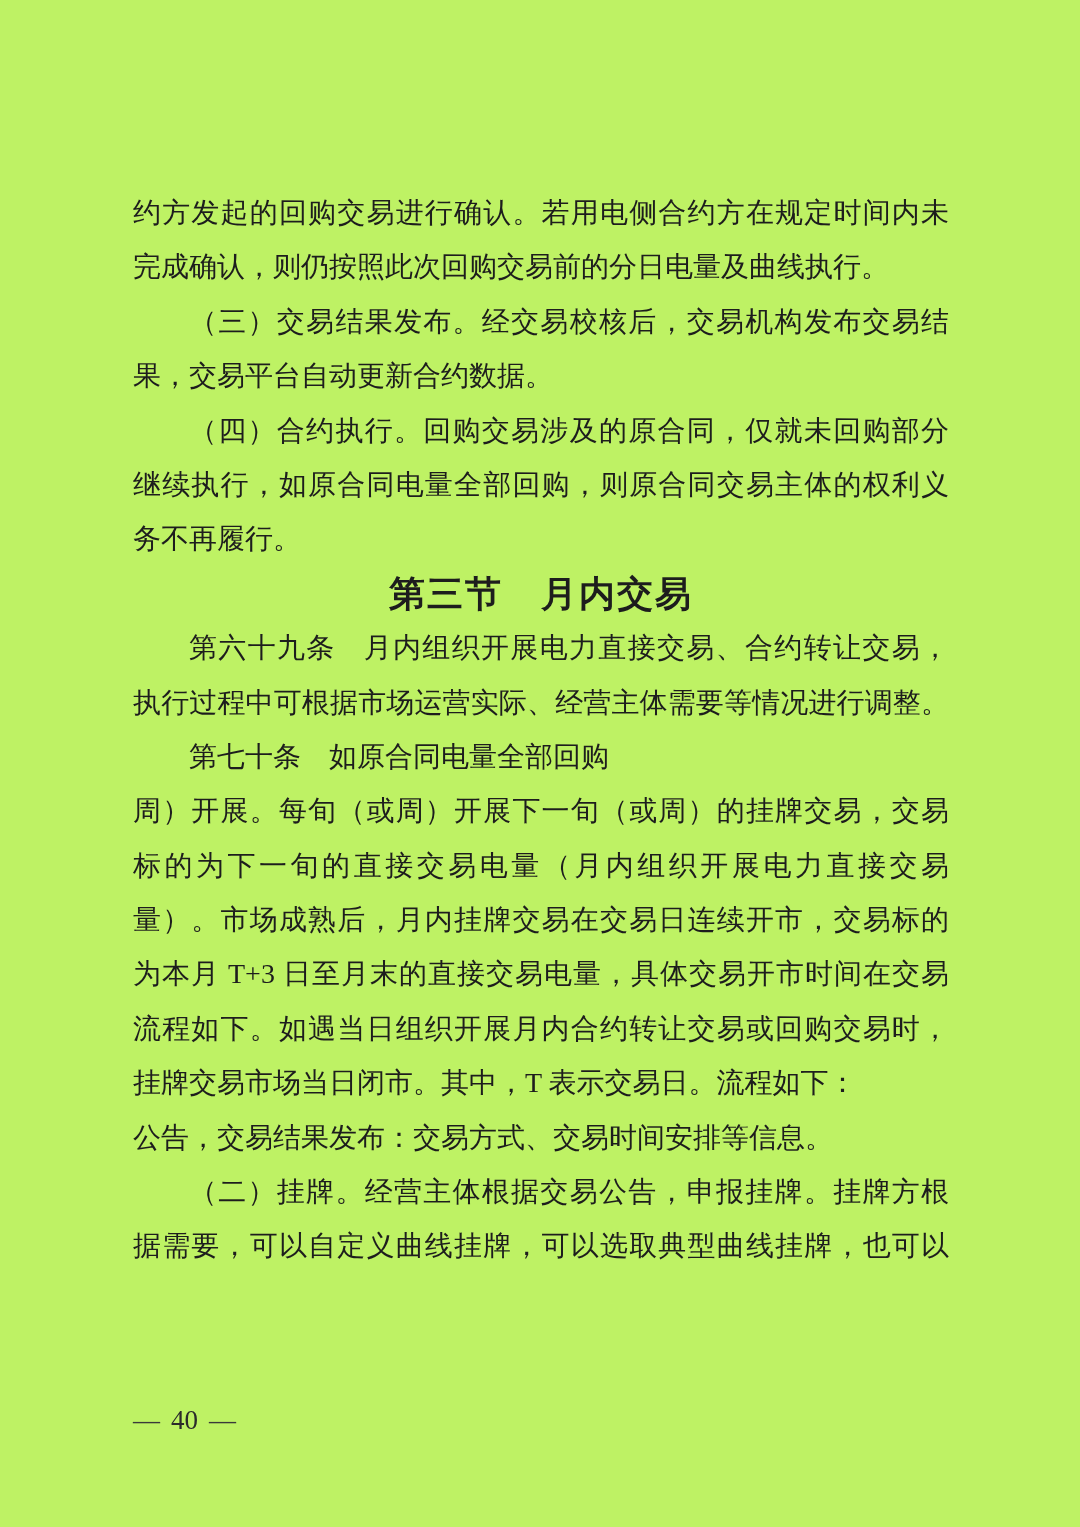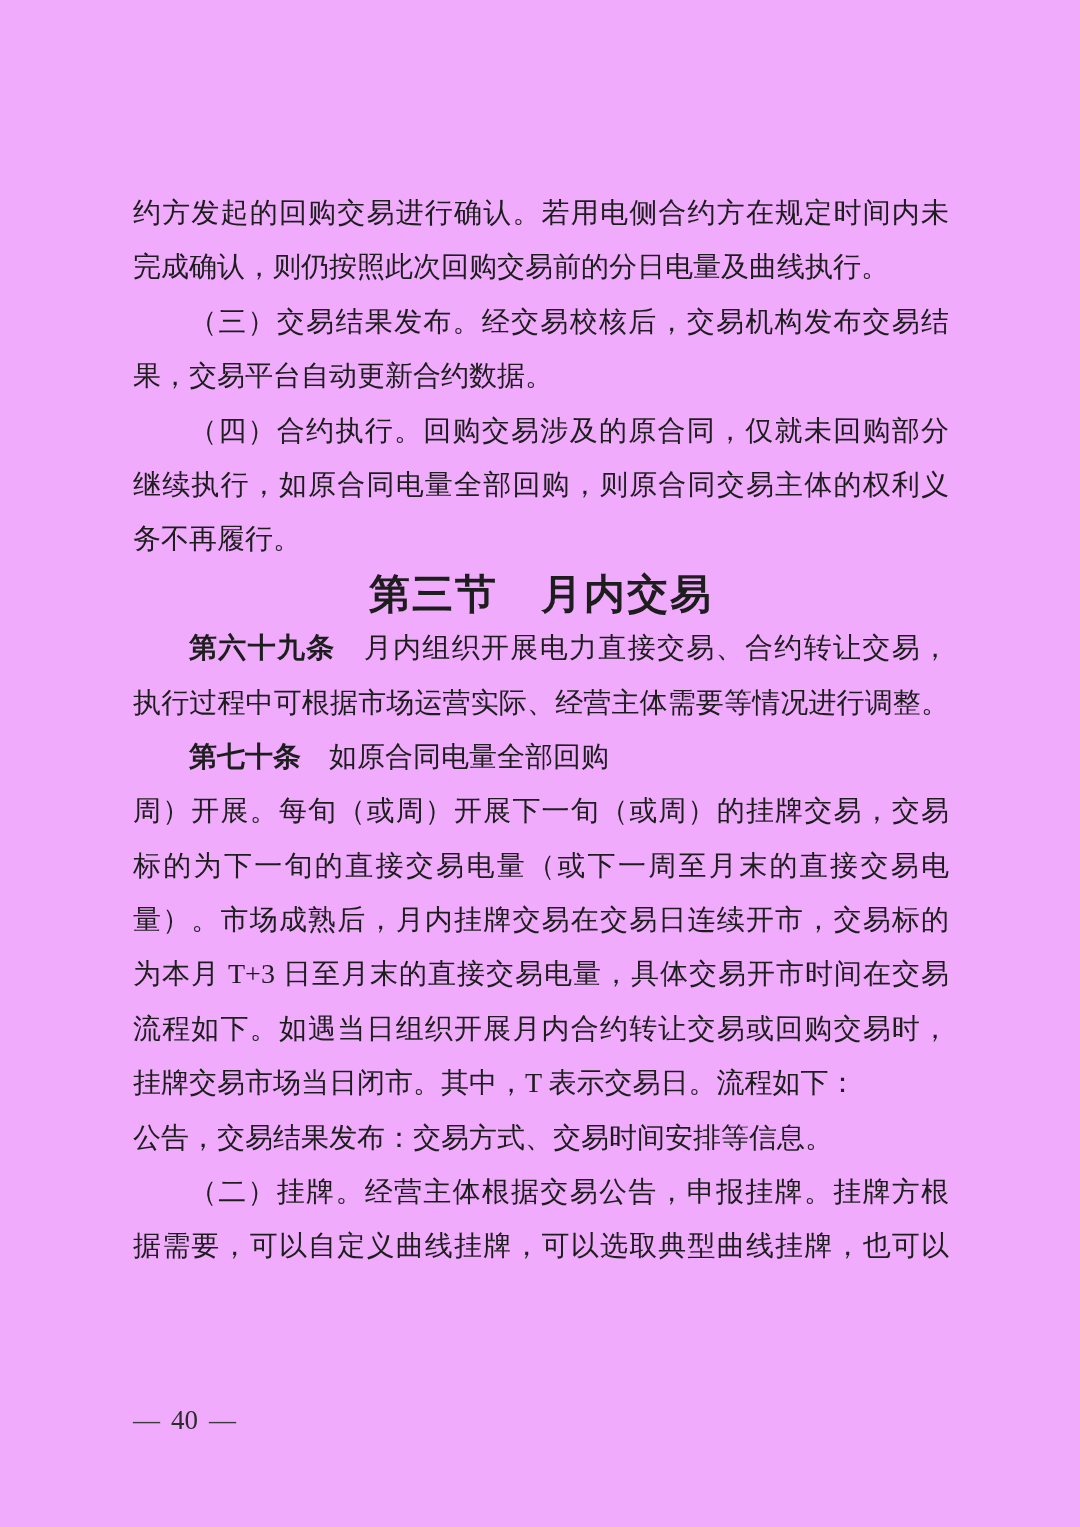--- a/index.html
+++ b/index.html
@@ -11,21 +11,21 @@
     height: 1527px;
     background: #ffffff;
     font-family: "Liberation Serif", "DejaVu Serif", serif;
     color: #1d1d1d;
     overflow: hidden;
   }
   .page {
     position: relative;
     width: 1080px;
     height: 1527px;
-    background: #f0abfc;
+    background: #bef264;
   }
   .content {
     position: absolute;
     left: 133px;
     top: 186px;
     width: 816px;
   }
   .line {
     height: 54.4px;
     line-height: 54.4px;
@@ -36,28 +36,28 @@
     white-space: normal;
     overflow: hidden;
   }
   .line.no-stretch {
     text-align-last: left;
   }
   .line.indent {
     text-indent: 2em;
   }
   .article-label {
-    font-weight: 700;
+    font-weight: 400;
     margin-right: 1em;
     margin-top: 23px;
   }
   .heading {
     height: 54.4px;
     line-height: 54.4px;
-    font-size: 41px;
+    font-size: 36px;
     font-weight: 700;
     text-align: center;
     letter-spacing: 2px;
   }
   .footer {
     position: absolute;
     left: 133px;
     top: 1388px;
     height: 32px;
     line-height: 32px;
@@ -95,21 +95,21 @@
     <div class="line indent">
       <span class="article-label">第六十九条</span><span>月内组织开展电力直接交易、合约转让交易，</span>
     </div>
     <div class="line">执行过程中可根据市场运营实际、经营主体需要等情况进行调整。</div>
 
     <div class="line indent no-stretch">
       <span class="article-label">第七十条</span><span>如原合同电量全部回购</span>
     </div>
 
     <div class="line">周）开展。每旬（或周）开展下一旬（或周）的挂牌交易，交易</div>
-    <div class="line">标的为下一旬的直接交易电量（或下一周至月末的直接交易电</div>
+    <div class="line">标的为下一旬的直接交易电量（月内组织开展电力直接交易</div>
     <div class="line">量）。市场成熟后，月内挂牌交易在交易日连续开市，交易标的</div>
     <div class="line">为本月 T+3 日至月末的直接交易电量，具体交易开市时间在交易</div>
     <div class="line">流程如下。如遇当日组织开展月内合约转让交易或回购交易时，</div>
     <div class="line no-stretch">挂牌交易市场当日闭市。其中，T 表示交易日。流程如下：</div>
 
     <div class="line no-stretch">公告，交易结果发布：交易方式、交易时间安排等信息。</div>
 
     <div class="line indent">（二）挂牌。经营主体根据交易公告，申报挂牌。挂牌方根</div>
     <div class="line">据需要，可以自定义曲线挂牌，可以选取典型曲线挂牌，也可以</div>
 

